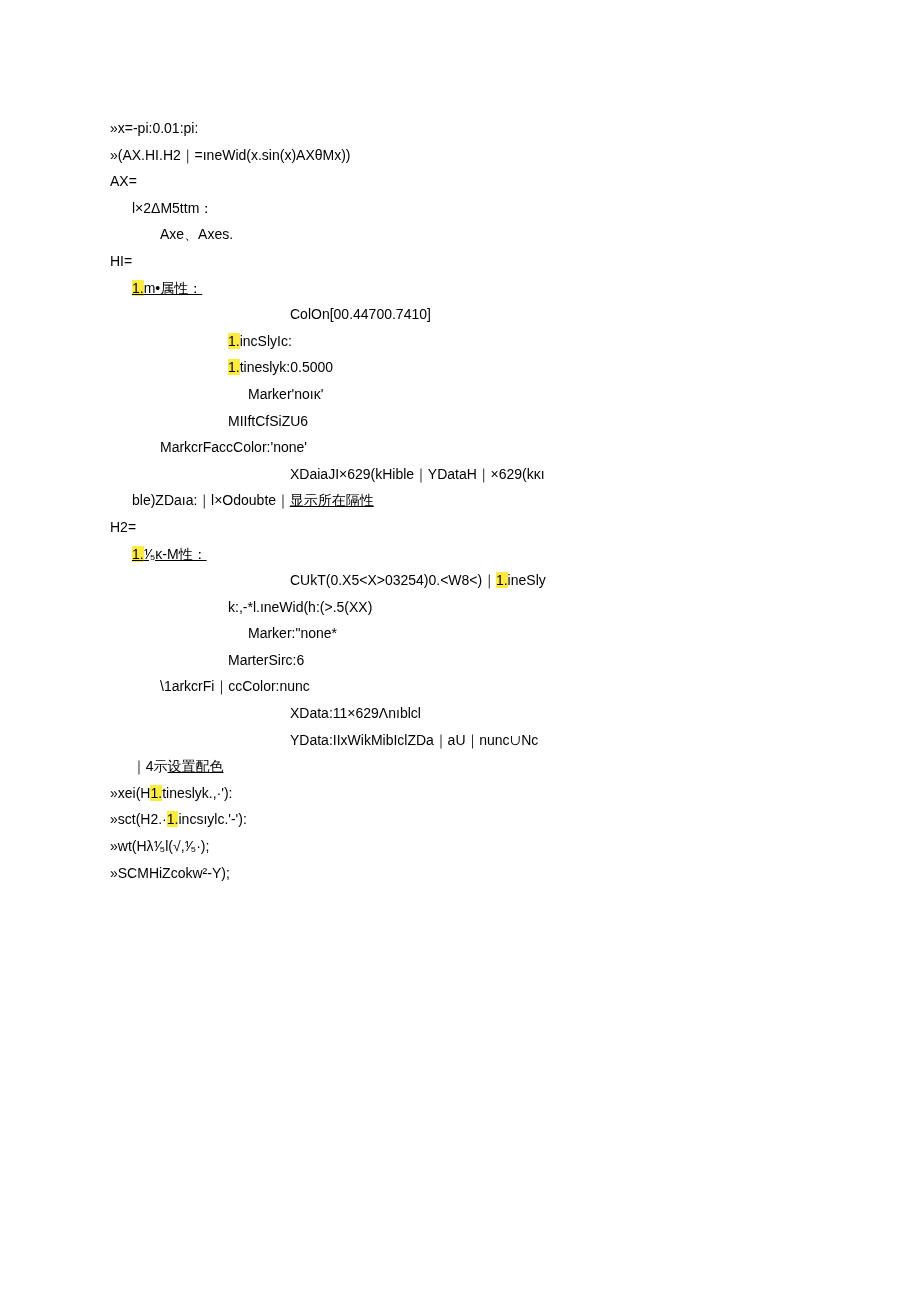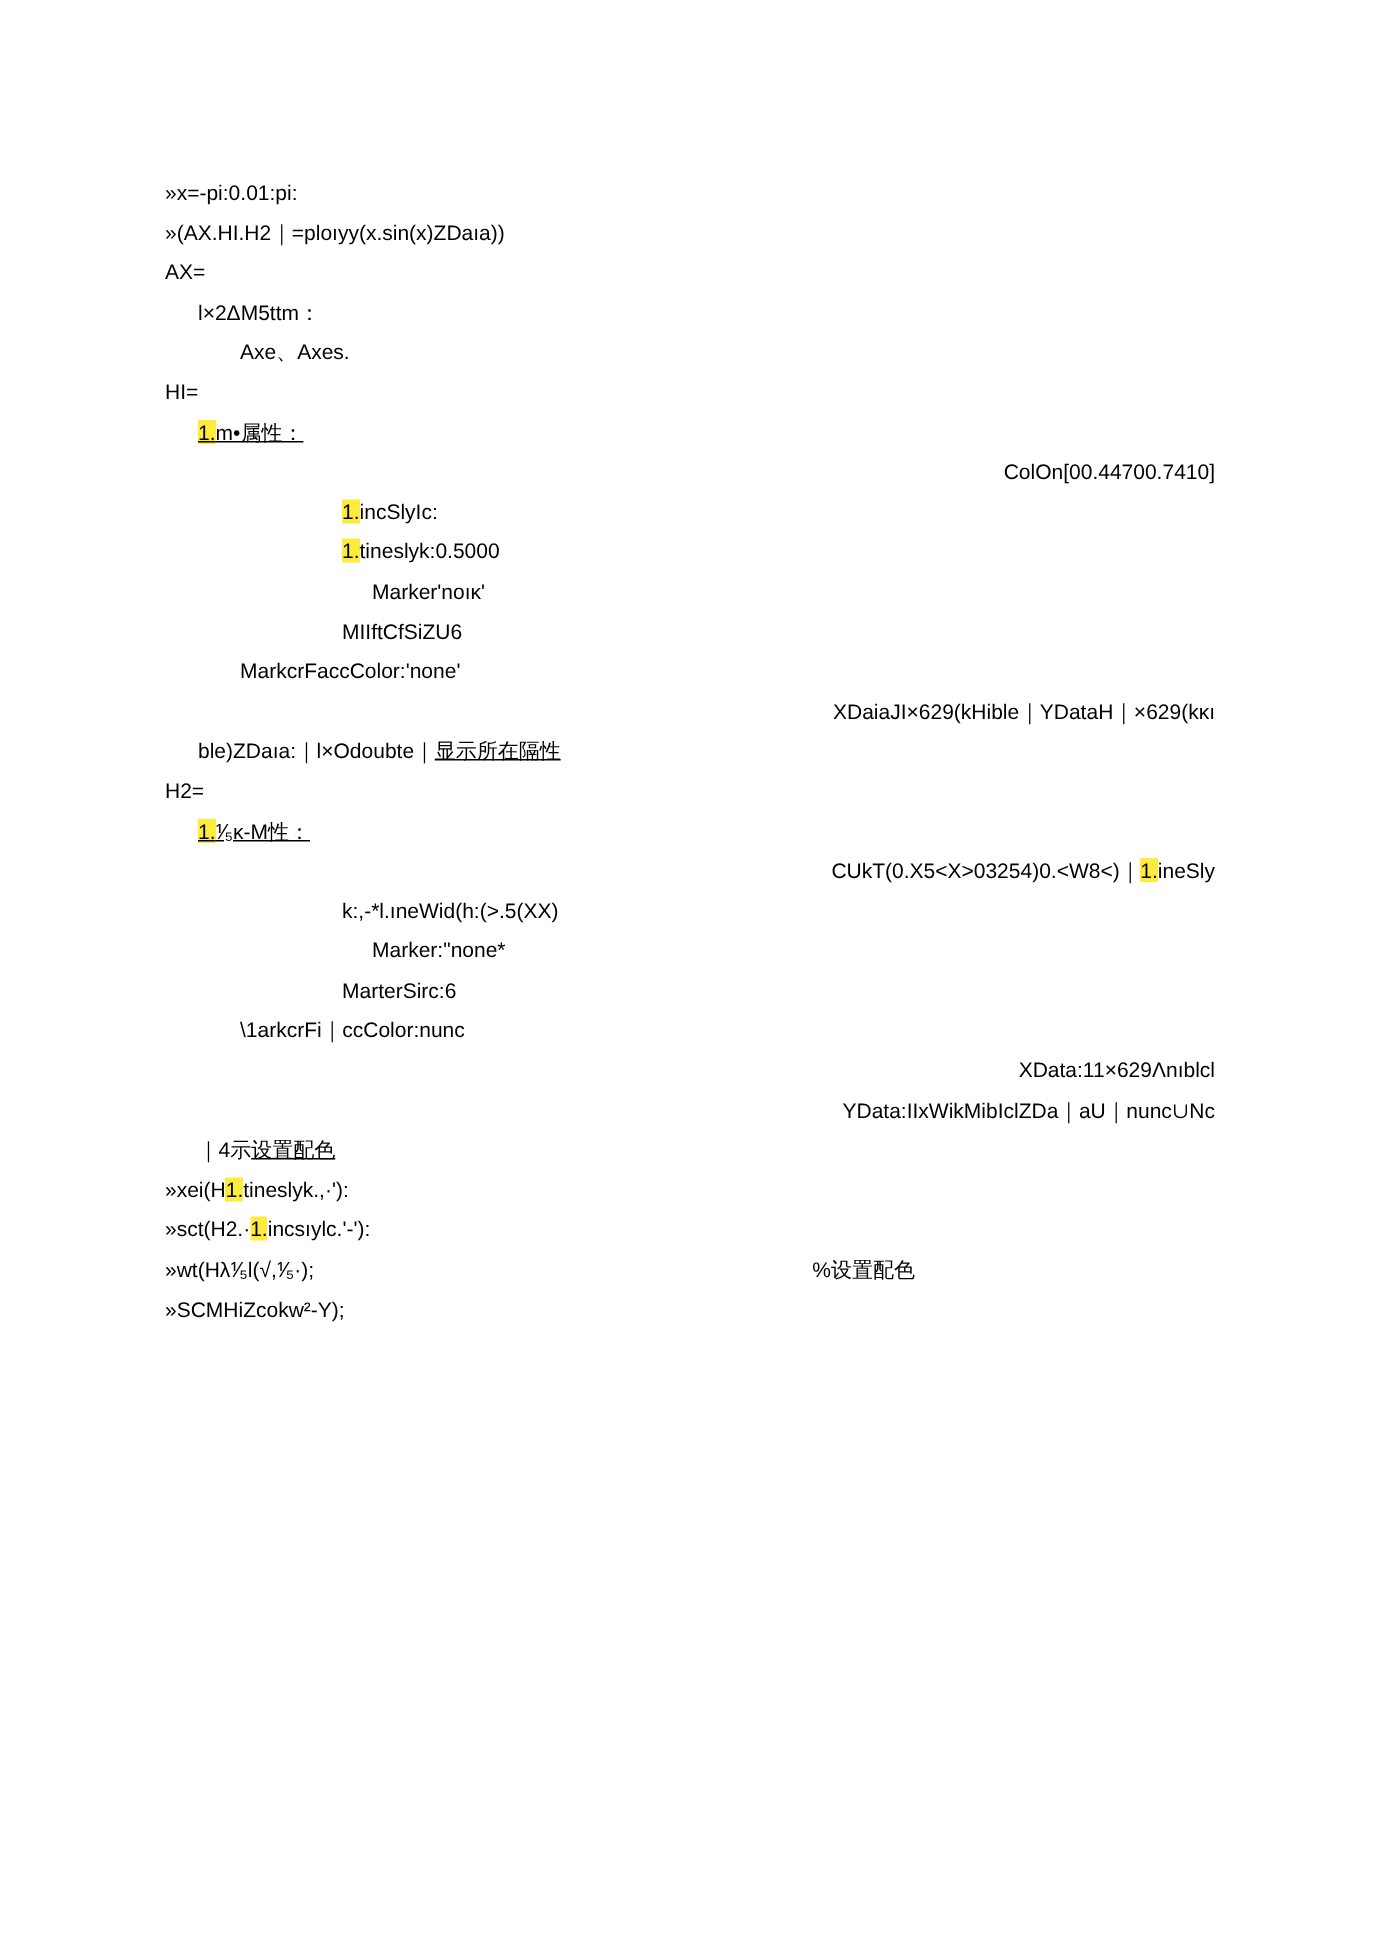--- a/index.html
+++ b/index.html
@@ -10,32 +10,32 @@
       line-height: 1.9;
       color: #000;
       padding: 115px 110px 40px 110px;
       width: 920px;
     }
     .line { white-space: pre; }
     .indent1 { padding-left: 22px; }
     .indent2 { padding-left: 50px; }
     .indent4 { padding-left: 118px; }
     .indent5 { padding-left: 138px; }
-    .indent6 { padding-left: 180px; text-align: right; }
+    .indent6 { padding-left: 180px; }
     .hl { background: #ffeb3b; }
     .uline { text-decoration: underline; }
     .row { display: flex; }
     .row .left { flex: 0 0 auto; }
     .row .right { margin-left: auto; padding-right: 200px; }
   </style>
 </head>
 <body>
 
 <div class="line">»x=-pi:0.01:pi:</div>
-<div class="line"><span>»(AX.HI.H2</span><span>｜</span><span>=ploıyy(x.sin(x)ZDaıa))</span></div>
+<div class="line"><span>»(AX.HI.H2</span><span>｜</span><span>=ıneWid(x.sin(x)AXθMx))</span></div>
 <div class="line">AX=</div>
 <div class="line indent1">l×2ΔM5ttm：</div>
 <div class="line indent2">Axe、Axes.</div>
 <div class="line">HI=</div>
 <div class="line indent1"><span class="hl uline">1.</span><span class="uline">m•属性：</span></div>
 <div class="line indent6">ColOn[00.44700.7410]</div>
 <div class="line indent4"><span class="hl">1.</span><span>incSlyIc:</span></div>
 <div class="line indent4"><span class="hl">1.</span><span>tineslyk:0.5000</span></div>
 <div class="line indent5">Marker'noıκ'</div>
 <div class="line indent4">MIIftCfSiZU6</div>
@@ -51,15 +51,14 @@
 <div class="line indent2">\1arkcrFi｜ccColor:nunc</div>
 <div class="line indent6">XData:11×629Λnıblcl</div>
 <div class="line indent6">YData:IIxWikMibIclZDa｜aU｜nunc∪Nc</div>
 <div class="line indent1"><span>｜4示</span><span class="uline">设置配色</span></div>
 <div class="row">
   <div class="left"><span>»xei(H</span><span class="hl">1.</span><span>tineslyk.,·'):</span></div>
 </div>
 <div class="line"><span>»sct(H2.·</span><span class="hl">1.</span><span>incsıylc.'-'):</span></div>
 <div class="row">
   <div class="left">»wt(Hλ⅟₅l(√,⅟₅·);</div>
-  <div class="right">%设置配色</div>
 </div>
 <div class="line">»SCMHiZcokw²-Y);</div>
 
 </body></html>

